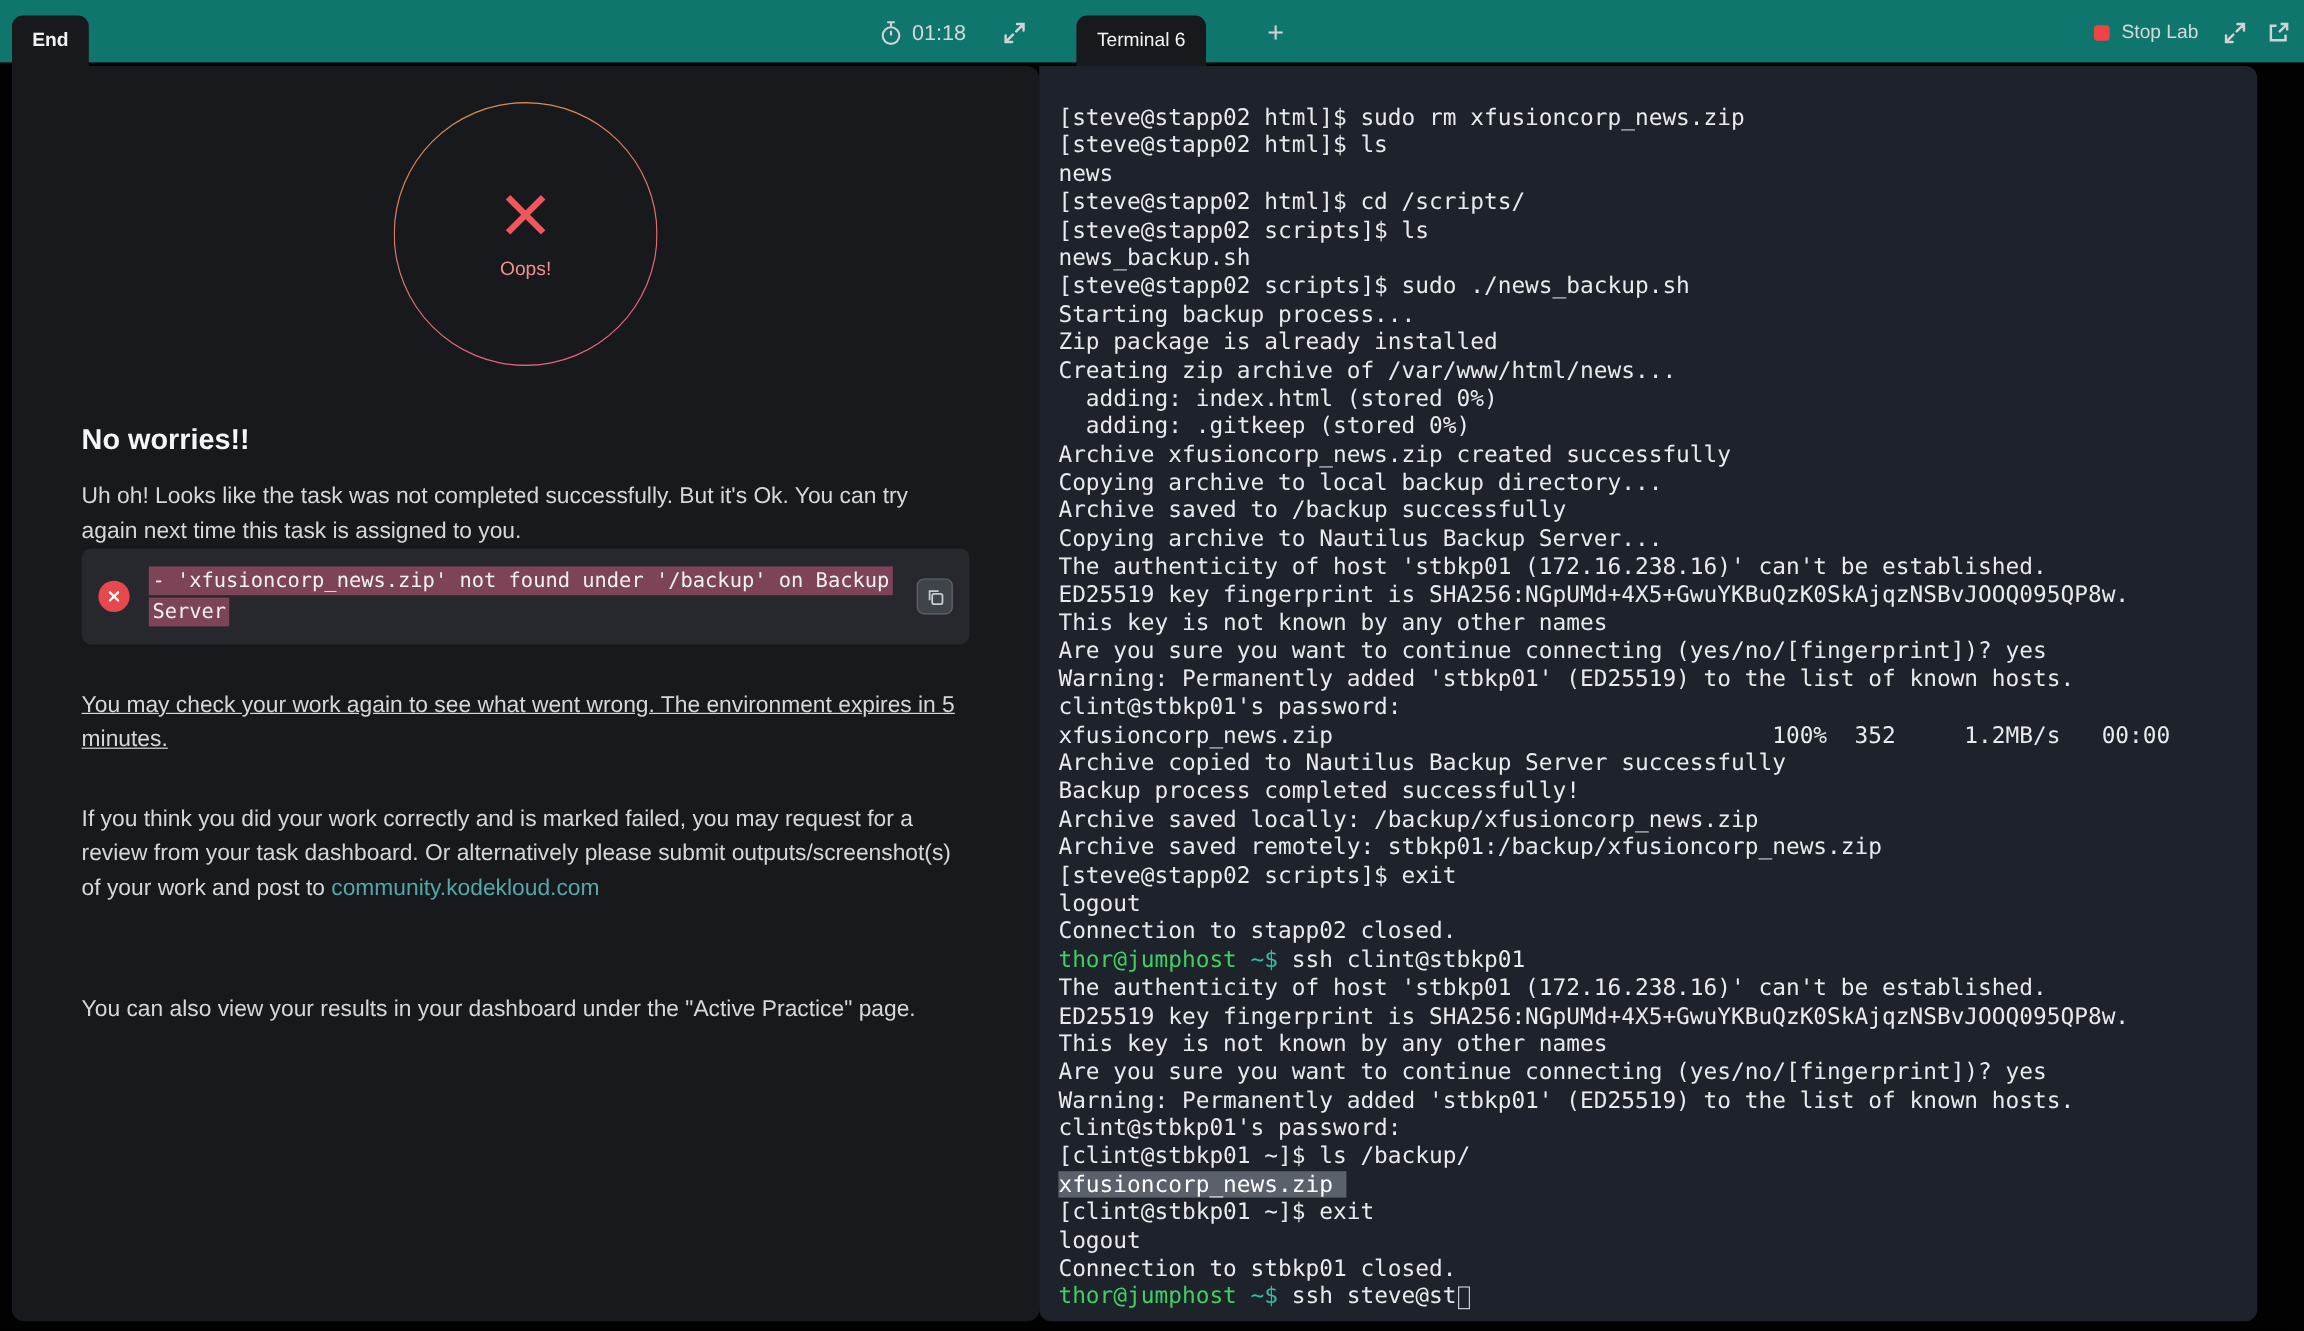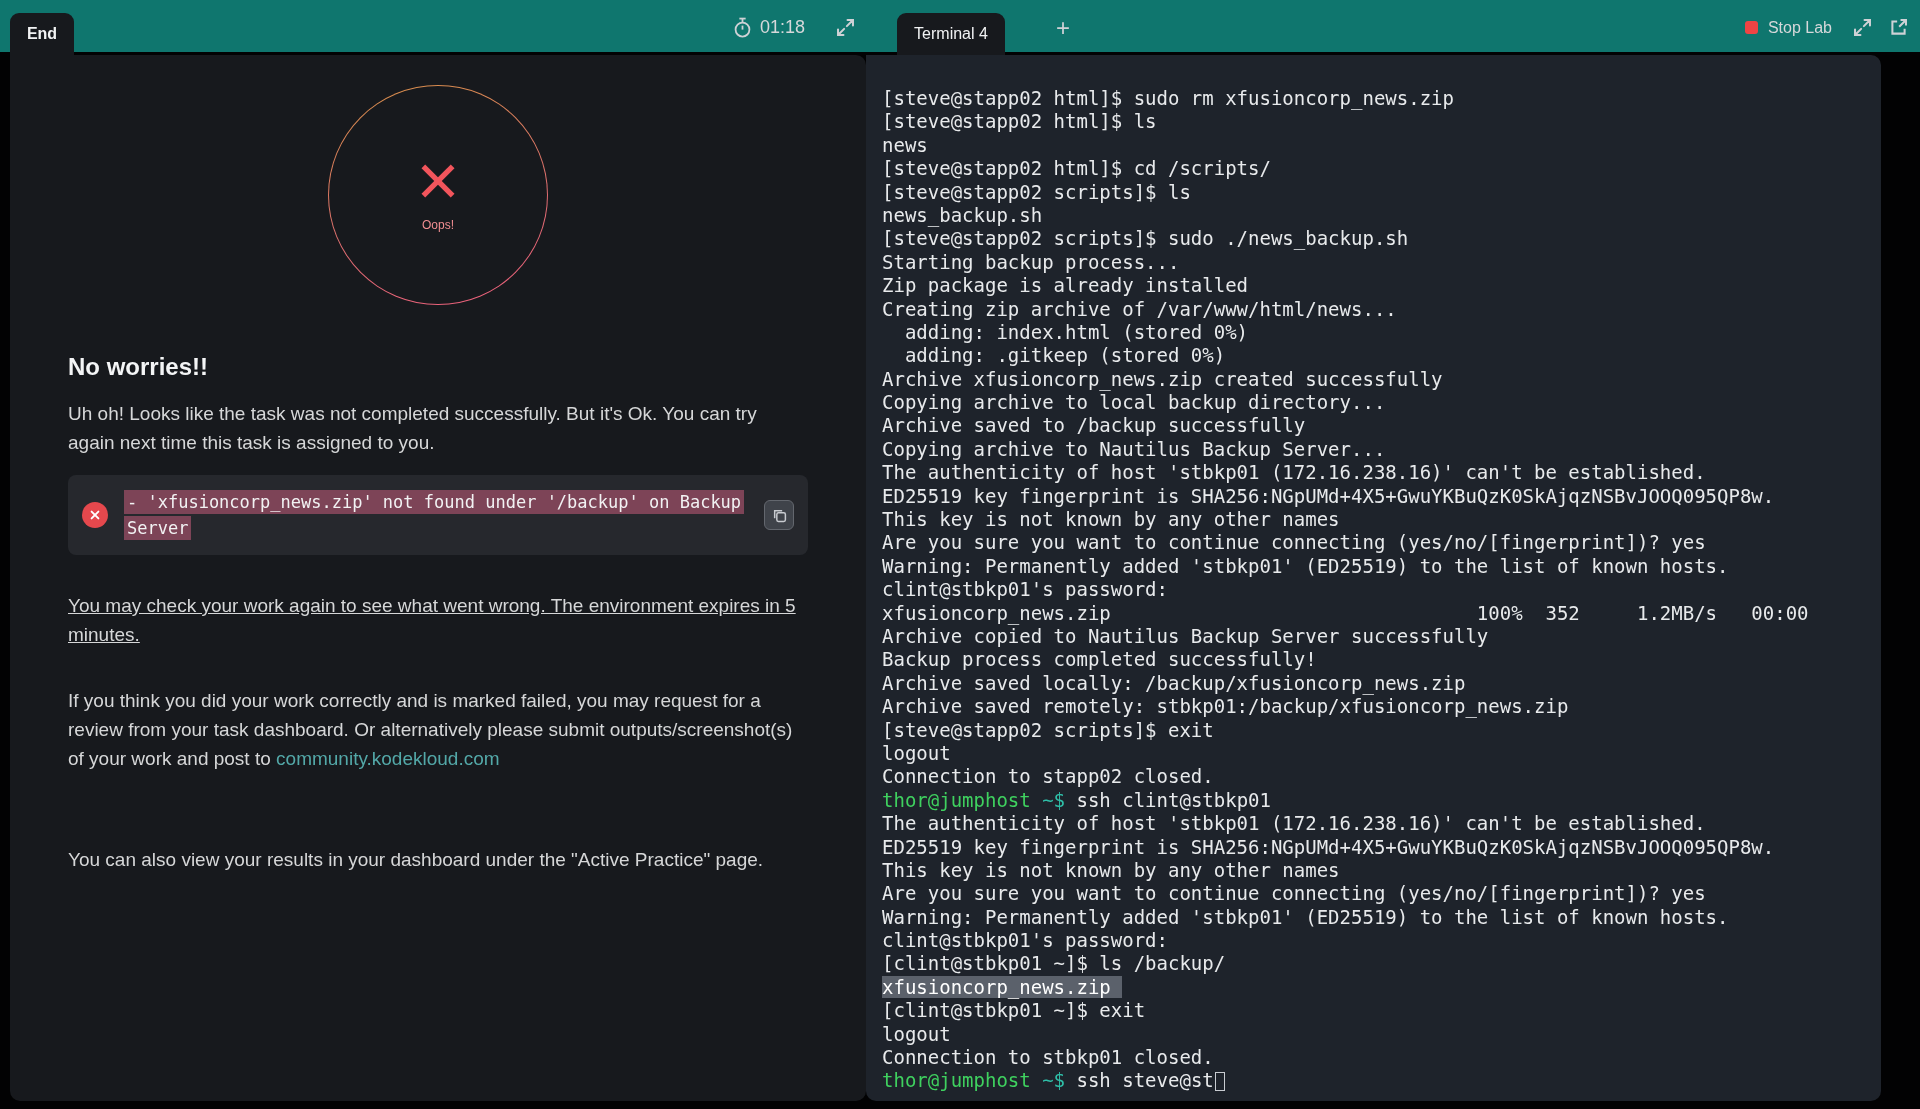--- a/index.html
+++ b/index.html
@@ -30,29 +30,29 @@
 
   
   .left-panel { position:absolute; left:10px; top:55px; width:856px; bottom:8px;
                 background:#17191d; border-radius:0 10px 10px 10px; color:#d6d7d8; overflow:hidden; }
   .left-content { padding:30px 58px 0 58px; }
   .oops-circle { width:220px; height:220px; border-radius:50%; margin:0 auto;
                  border:1.5px solid transparent;
                  background:linear-gradient(#17191d,#17191d) padding-box,
                             linear-gradient(165deg,#d98f4c 5%,#e06d71 60%,#ef5f7e 100%) border-box;
                  display:flex; flex-direction:column; align-items:center; justify-content:center; gap:14px; }
-  .oops-label { color:#f28e92; font-size:12px; }
+  .oops-label { color:#f28e92; font-size:16px; }
   .result-heading { margin-top:48px; color:#f4f5f6; font-size:24px; font-weight:700; }
   .para { margin-top:18px; font-size:19px; line-height:29px; max-width:742px; color:#d6d7d8; }
   .para-2 { margin-top:36px;text-decoration:underline; }
   .para-3 { margin-top:37px; }
   .para-4 { margin-top:72px; }
   .link { color:#53a8a8; text-decoration:none; cursor:pointer; }
 
-  .error-box { margin-top:18px; width:740px; background:#26282d; border-radius:8px;
+  .error-box { width:740px; background:#26282d; border-radius:8px;
                padding:14px 14px; display:flex; align-items:center; gap:16px;justify-content:space-between; }
   .error-circle { flex:0 0 26px; width:26px; height:26px; border-radius:50%; background:#e5484d;
                   display:flex; align-items:center; justify-content:center; }
   .error-code { flex:1; font-family:"DejaVu Sans Mono", monospace; font-size:17px; line-height:26px;
                 color:#f2f2f3; }
   .error-code mark { background:#7d4457; color:#f2f2f3; padding:2px 3px;
                      -webkit-box-decoration-break:clone; box-decoration-break:clone; }
   .copy-btn { flex:0 0 30px; width:30px; height:30px; background:#3f434a; border:1px solid #63676e;
               border-radius:6px; display:flex; align-items:center; justify-content:center; cursor:pointer; }
 
@@ -94,21 +94,21 @@
       <span>01:18</span>
     </div>
 
     <button class="icon-btn expand-left">
       <svg width="19" height="19" viewBox="0 0 14 14">
         <path d="M8.5 1.5h4v4M12.5 1.5L8 6M5.5 12.5h-4v-4M1.5 12.5L6 8" fill="none" stroke="#cfd2d6" stroke-width="1.5" stroke-linecap="round"></path>
       </svg>
     </button>
 
     <div class="tab tab-terminal">
-      <span>Terminal 4</span>
+      <span>Terminal 6</span>
     </div>
 
     <button class="add-tab">+</button>
 
     <button class="stop-lab">
       <span class="stop-square"></span>
       <span>Stop Lab</span>
     </button>
 
     <button class="icon-btn expand-right">

